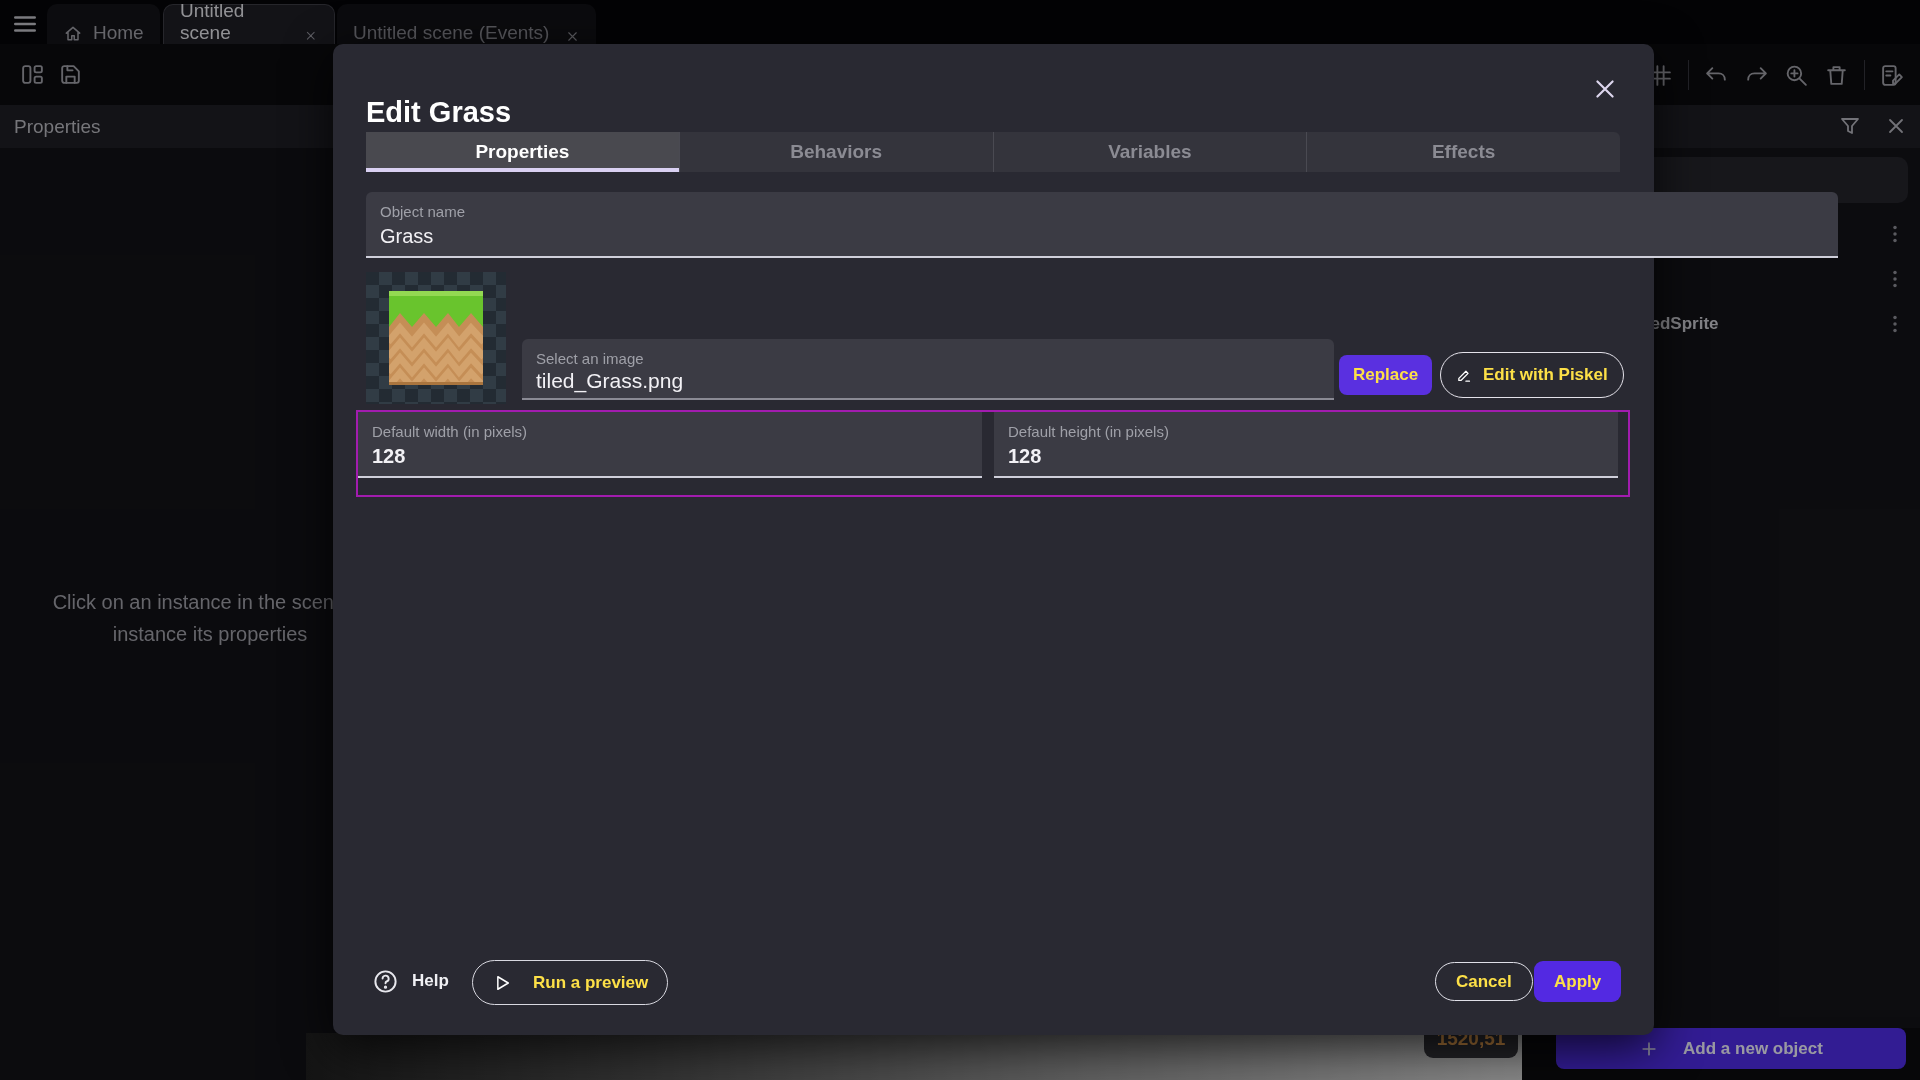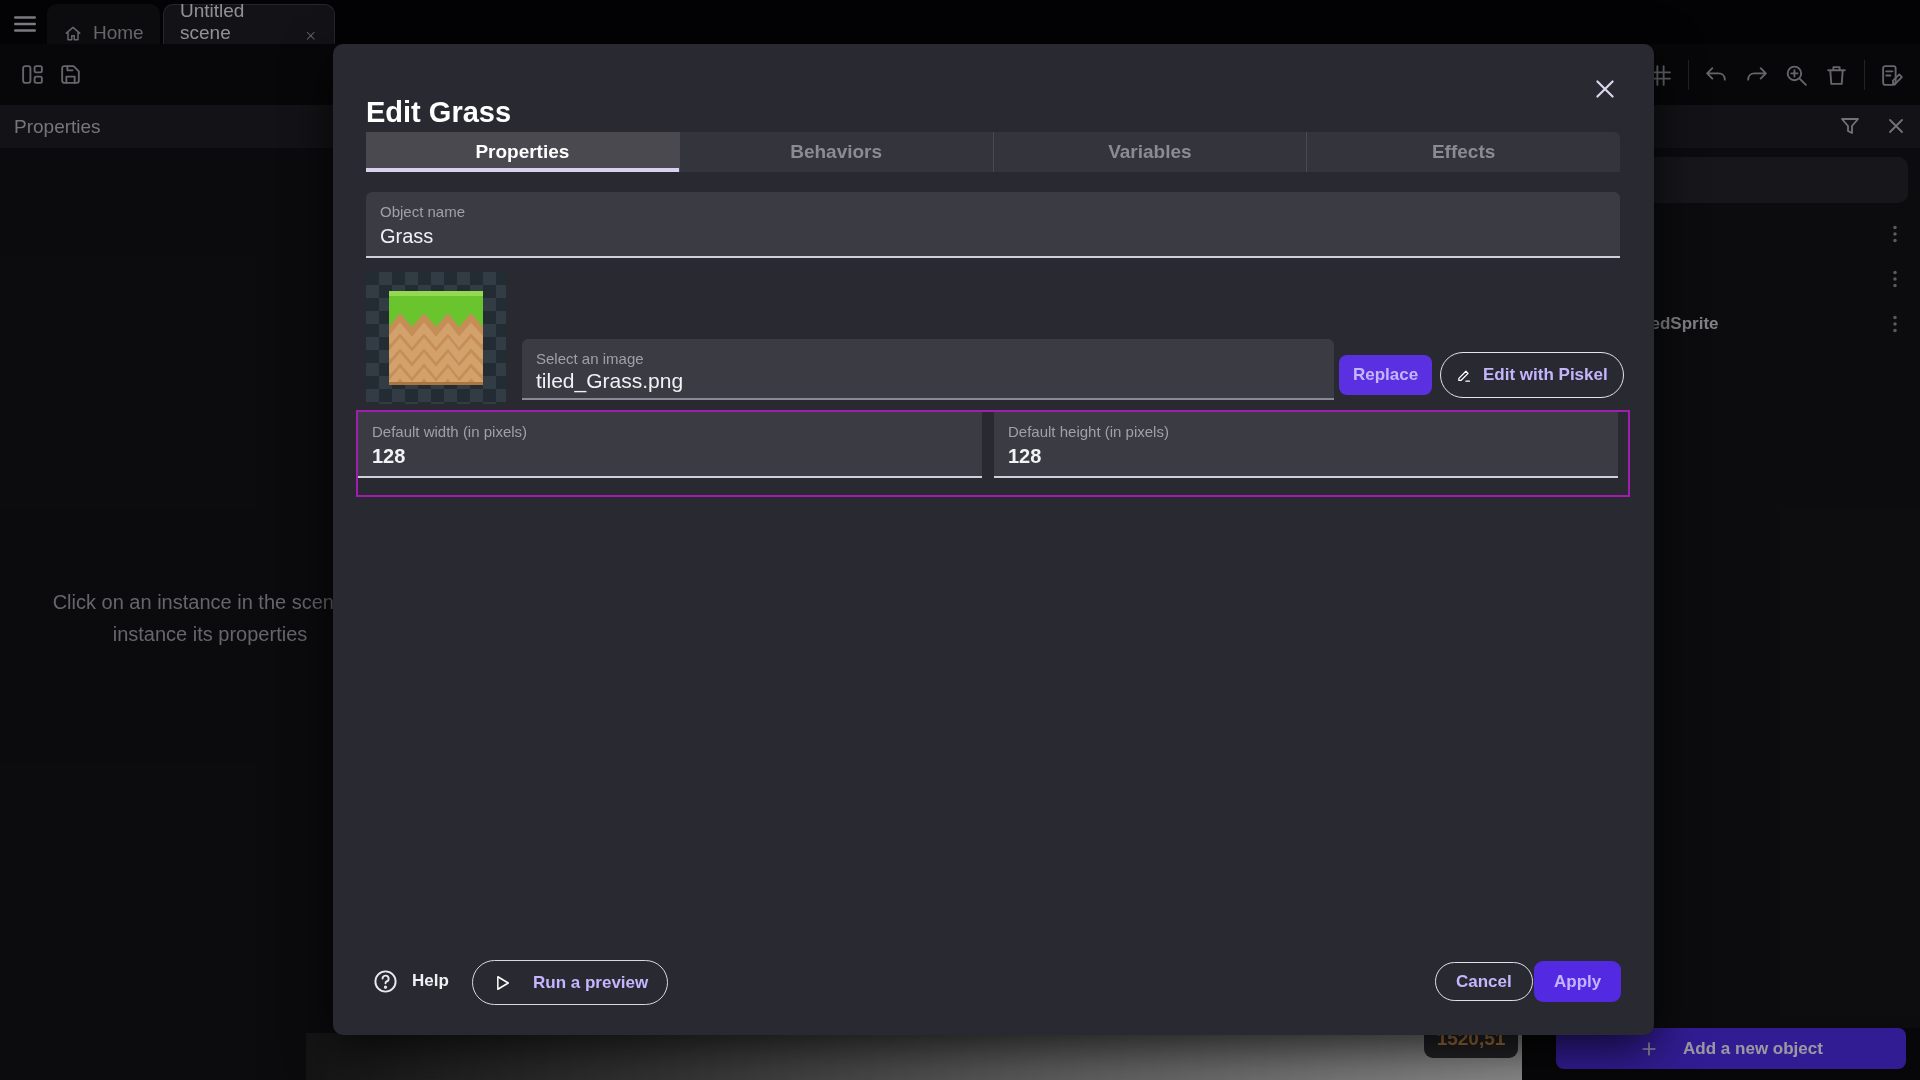--- a/index.html
+++ b/index.html
@@ -69,33 +69,33 @@
     border-radius:6px 6px 0 0; display:flex; }
   .dtab { flex:1; display:flex; align-items:center; justify-content:center; position:relative;
     color:#8b8b93; font-size:19px; font-weight:700; cursor:pointer; border-left:1px solid #4a4a52; }
   .dtab:first-child { border-left:none; }
   .dtab.on { background:#49494f; color:#ffffff; }
   .dtab.on::after { content:""; position:absolute; left:0; right:0; bottom:0; height:4px; background:#d9d0f2; }
 
   .ffield { position:absolute; background:#3b3b44; border-radius:6px 6px 0 0; border-bottom:2px solid #cfcfda; }
   .ffield .flabel { position:absolute; left:14px; top:11px; font-size:15px; color:#9fa0a8; }
   .ffield .fvalue { position:absolute; left:14px; top:33px; font-size:20px; color:#f2f1f5; }
-  .f-name   { left:33px;  top:148px; width:1254px; height:66px; }
+  .f-name   { left:33px;  top:148px; width:1472px; height:66px; }
   .f-image  { left:189px; top:295px; width:812px;  height:61px; border-bottom-color:#8a8a94; }
   .f-image .fvalue { top:30px; font-size:21px; }
 
   .thumb { position:absolute; left:33px; top:228px; width:140px; height:132px; background-color:#232b33;
     background-image:
       linear-gradient(45deg,#313c45 25%,transparent 25%,transparent 75%,#313c45 75%),
       linear-gradient(45deg,#313c45 25%,transparent 25%,transparent 75%,#313c45 75%);
     background-position:0 0,13px 13px; background-size:26px 26px; }
   .thumb svg { position:absolute; left:23px; top:19px; }
 
   .btn { display:flex; align-items:center; justify-content:center; font-weight:700; font-size:17px;
-    color:#c4b5fd; cursor:pointer; border:none; background:none; font-family:"Liberation Sans",sans-serif; }
+    color:#fde047; cursor:pointer; border:none; background:none; font-family:"Liberation Sans",sans-serif; }
   .btn-replace { position:absolute; left:1006px; top:311px; height:40px; padding:0 14px;
     background:#5a30e0; border-radius:8px; }
   .btn-piskel { position:absolute; left:1107px; top:308px; height:46px; padding:0 15px;
     border:1.5px solid #e4e2ea; border-radius:23px; gap:10px; }
   .btn-piskel .pic { width:17px; height:17px; color:#ffffff; }
 
   .red-row { position:absolute; left:23px; top:366px; width:1274px; height:87px; border:2px solid #a21caf; }
   .red-row .ffield { top:0; height:66px; border-radius:0; }
   .rf-w { left:0px; width:624px; }
   .rf-h { left:636px; width:624px; }
@@ -123,20 +123,28 @@
         </svg>
     </div>
     <div class="wtab home">
       <svg viewBox="0 0 24 24" class="ic" style="width:20px;height:20px">
         <path d="M4,11 L12,4 L20,11 M6,9.5 V19 H10.5 V14 H13.5 V19 H18 V9.5"></path>
         </svg>
       <span>Home</span>
     </div>
     <div class="wtab active">
       <span>Untitled scene</span>
+      <span class="x">
+        <svg viewBox="0 0 24 24" class="ic">
+            <path d="M6,6 L18,18 M18,6 L6,18"></path>
+          </svg>
+        </span>
+    </div>
+    <div class="wtab events">
+      <span>Untitled scene (Events)</span>
       <span class="x">
         <svg viewBox="0 0 24 24" class="ic">
             <path d="M6,6 L18,18 M18,6 L6,18"></path>
           </svg>
         </span>
     </div>
   </div>
 
   <div class="tool-left">
     <div class="tbtn">

